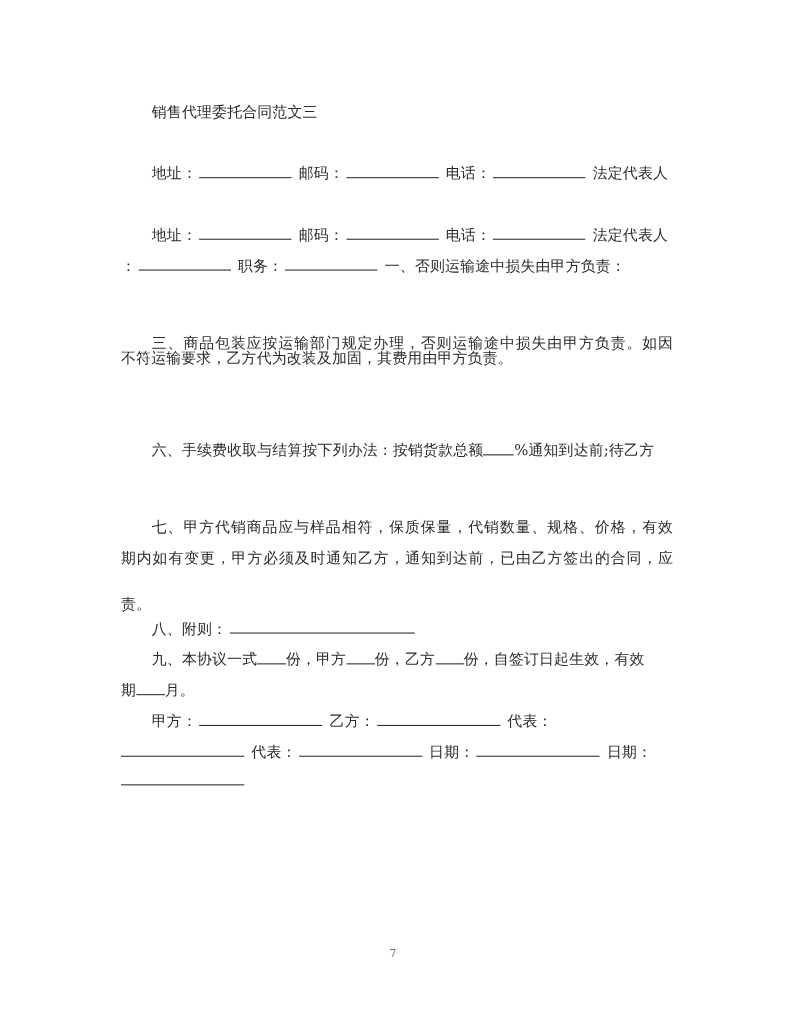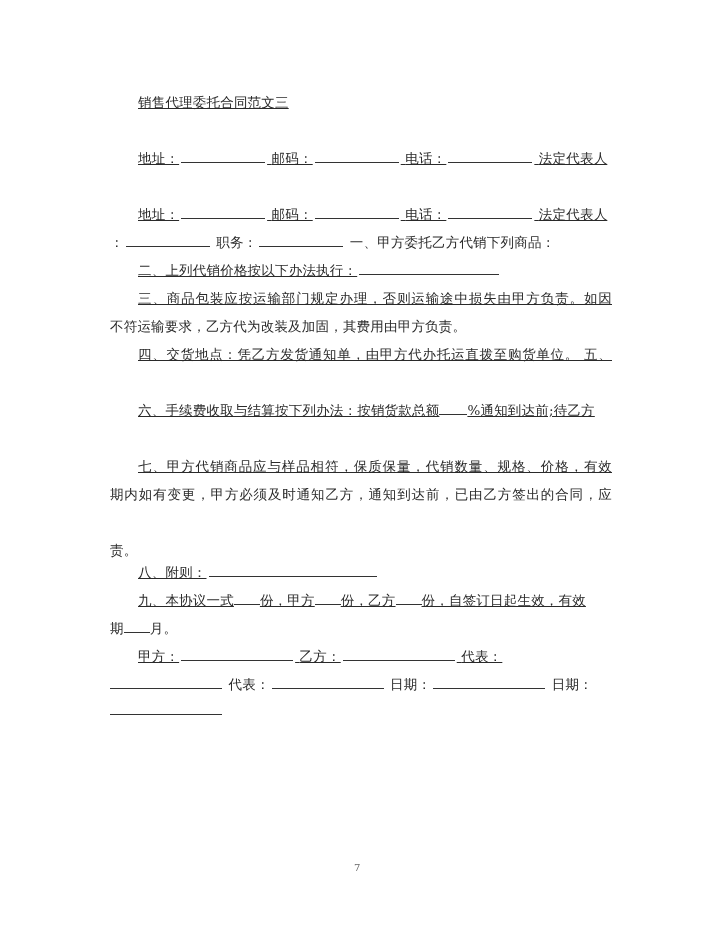--- a/index.html
+++ b/index.html
@@ -1,22 +1,22 @@
 <!DOCTYPE html>
 <html><head>
 <meta charset="utf-8">
 <style>
   html, body { margin:0; padding:0; background:#ffffff; }
   body { width:720px; height:932px; position:relative; overflow:hidden;
          font-family:"DejaVu Serif","Liberation Serif",serif; color:#2a2a2a; }
   .page { position:absolute; left:0; top:0; width:720px; height:932px; background:#fff; }
   .line { position:absolute; left:110px; width:502px; font-size:13.5px; line-height:20px;
           white-space:nowrap; letter-spacing:0.2px; }
-  .ind { padding-left:28px; box-sizing:border-box;text-decoration:underline; }
-  .just { text-align:justify; text-align-last:justify; }
+  .ind { padding-left:28px; box-sizing:border-box; }
+  .just { text-align:justify; text-align-last:justify;margin-top:14px; }
   .blank { display:inline-block; border-bottom:1px solid #333; height:12px; vertical-align:baseline; margin:0 2px; }
   .pnum { position:absolute; left:354px; top:862px; font-size:10px; color:#666; }
 </style>
 </head>
 <body>
 
 <div class="page">
 
   <div class="line ind" style="top:92px">销售代理委托合同范文三</div>
 
@@ -32,31 +32,27 @@
   <div class="line ind" style="top:204px">
     <span>地址：</span><span class="blank" style="width:84px"></span>
     <span>邮码：</span><span class="blank" style="width:84px"></span>
     <span>电话：</span><span class="blank" style="width:84px"></span>
     <span>法定代表人</span>
   </div>
 
   <div class="line" style="top:232px">
     <span>：</span><span class="blank" style="width:84px"></span>
     <span>职务：</span><span class="blank" style="width:84px"></span>
-    <span>一、甲方委托乙方代销下列商品：</span>
+    <span>一、否则运输途中损失由甲方负责：</span>
   </div>
 
-  <div class="line ind" style="top:260px">
-    <span>二、上列代销价格按以下办法执行：</span><span class="blank" style="width:140px"></span>
-  </div>
 
   <div class="line ind just" style="top:288px">三、商品包装应按运输部门规定办理，否则运输途中损失由甲方负责。如因</div>
   <div class="line" style="top:316px">不符运输要求，乙方代为改装及加固，其费用由甲方负责。</div>
 
-  <div class="line ind just" style="top:344px">四、交货地点：凭乙方发货通知单，由甲方代办托运直拨至购货单位。 五、</div>
 
   <div class="line ind" style="top:400px">
     <span>六、手续费收取与结算按下列办法：按销货款总额</span><span class="blank" style="width:28px;margin:0"></span><span>%通知到达前;待乙方</span>
   </div>
 
   <div class="line ind just" style="top:456px">七、甲方代销商品应与样品相符，保质保量，代销数量、规格、价格，有效</div>
   <div class="line just" style="top:484px">期内如有变更，甲方必须及时通知乙方，通知到达前，已由乙方签出的合同，应</div>
   <div class="line" style="top:540px">责。</div>
 
   <div class="line ind" style="top:562px">

